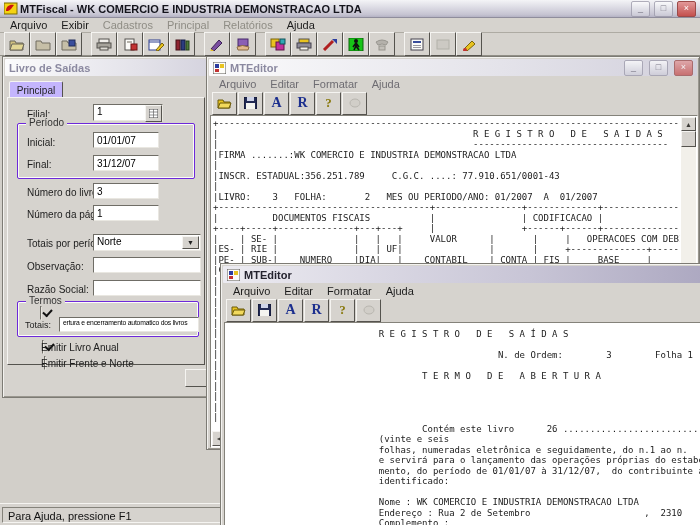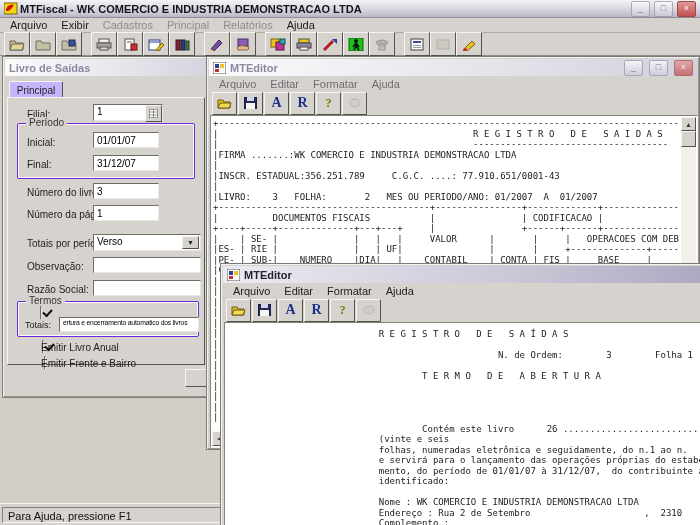--- a/index.html
+++ b/index.html
@@ -233,21 +233,21 @@
 
     
     <span class="abs lbl" style="left:24px;top:130px;">Número do livro:</span>
     <input class="abs field" style="left: 90px; top: 126px; width: 58px; height: 12px;" readonly="" value="3">
     <span class="abs lbl" style="left:24px;top:152px;">Número da página:</span>
     <input class="abs field" style="left: 90px; top: 148px; width: 58px; height: 12px;" readonly="" value="1">
 
     
     <span class="abs lbl" style="left:24px;top:181px;">Totais por período:</span>
     <div class="abs field" style="left:90px;top:177px;width:100px;height:13px;">
-      <span>Verso</span>
+      <span>Norte</span>
       <span class="combo-arrow">▼</span>
     </div>
 
     <span class="abs lbl" style="left:24px;top:204px;">Observação:</span>
     <input class="abs field" style="left: 90px; top: 200px; width: 100px; height: 12px;" readonly="" value="">
 
     <span class="abs lbl" style="left:24px;top:227px;">Razão Social:</span>
     <input class="abs field" style="left: 90px; top: 223px; width: 100px; height: 12px;" readonly="" value="">
 
     
@@ -256,21 +256,21 @@
     </div>
     <span class="abs chk on" style="left:21px;top:250px;"></span>
     <span class="abs lbl" style="left:22px;top:263px;font-size:9px;">Totais:</span>
     <div class="abs field" style="left:56px;top:260px;width:132px;height:11px;overflow:hidden;font-size:6.8px;letter-spacing:-0.2px;white-space:nowrap;">
       <span>ertura e encerramento automatico dos livros</span>
     </div>
 
     <span class="abs chk on" style="left:21px;top:284px;"></span>
     <span class="abs lbl" style="left:38px;top:285px;">Emitir Livro Anual</span>
     <span class="abs chk" style="left:21px;top:300px;"></span>
-    <span class="abs lbl" style="left:38px;top:301px;">Emitir Frente e Bairro</span>
+    <span class="abs lbl" style="left:38px;top:301px;">Emitir Frente e Norte</span>
 
     <span class="abs raised" style="left:182px;top:312px;width:20px;height:16px;"></span>
   </div>
 
   <div class="abs window" style="left:206px;top:56px;width:492px;height:392px;">
     <div class="titlebar tb-inactive">
       <svg width="13" height="12" style="flex:none;">
         <rect x="0" y="0" width="13" height="12" fill="#fdfdfa" stroke="#55534e"></rect>
         <rect x="2" y="2" width="4" height="4" fill="#2c3c9e"></rect>
           <rect x="7" y="2" width="4" height="4" fill="#e8c320"></rect>

